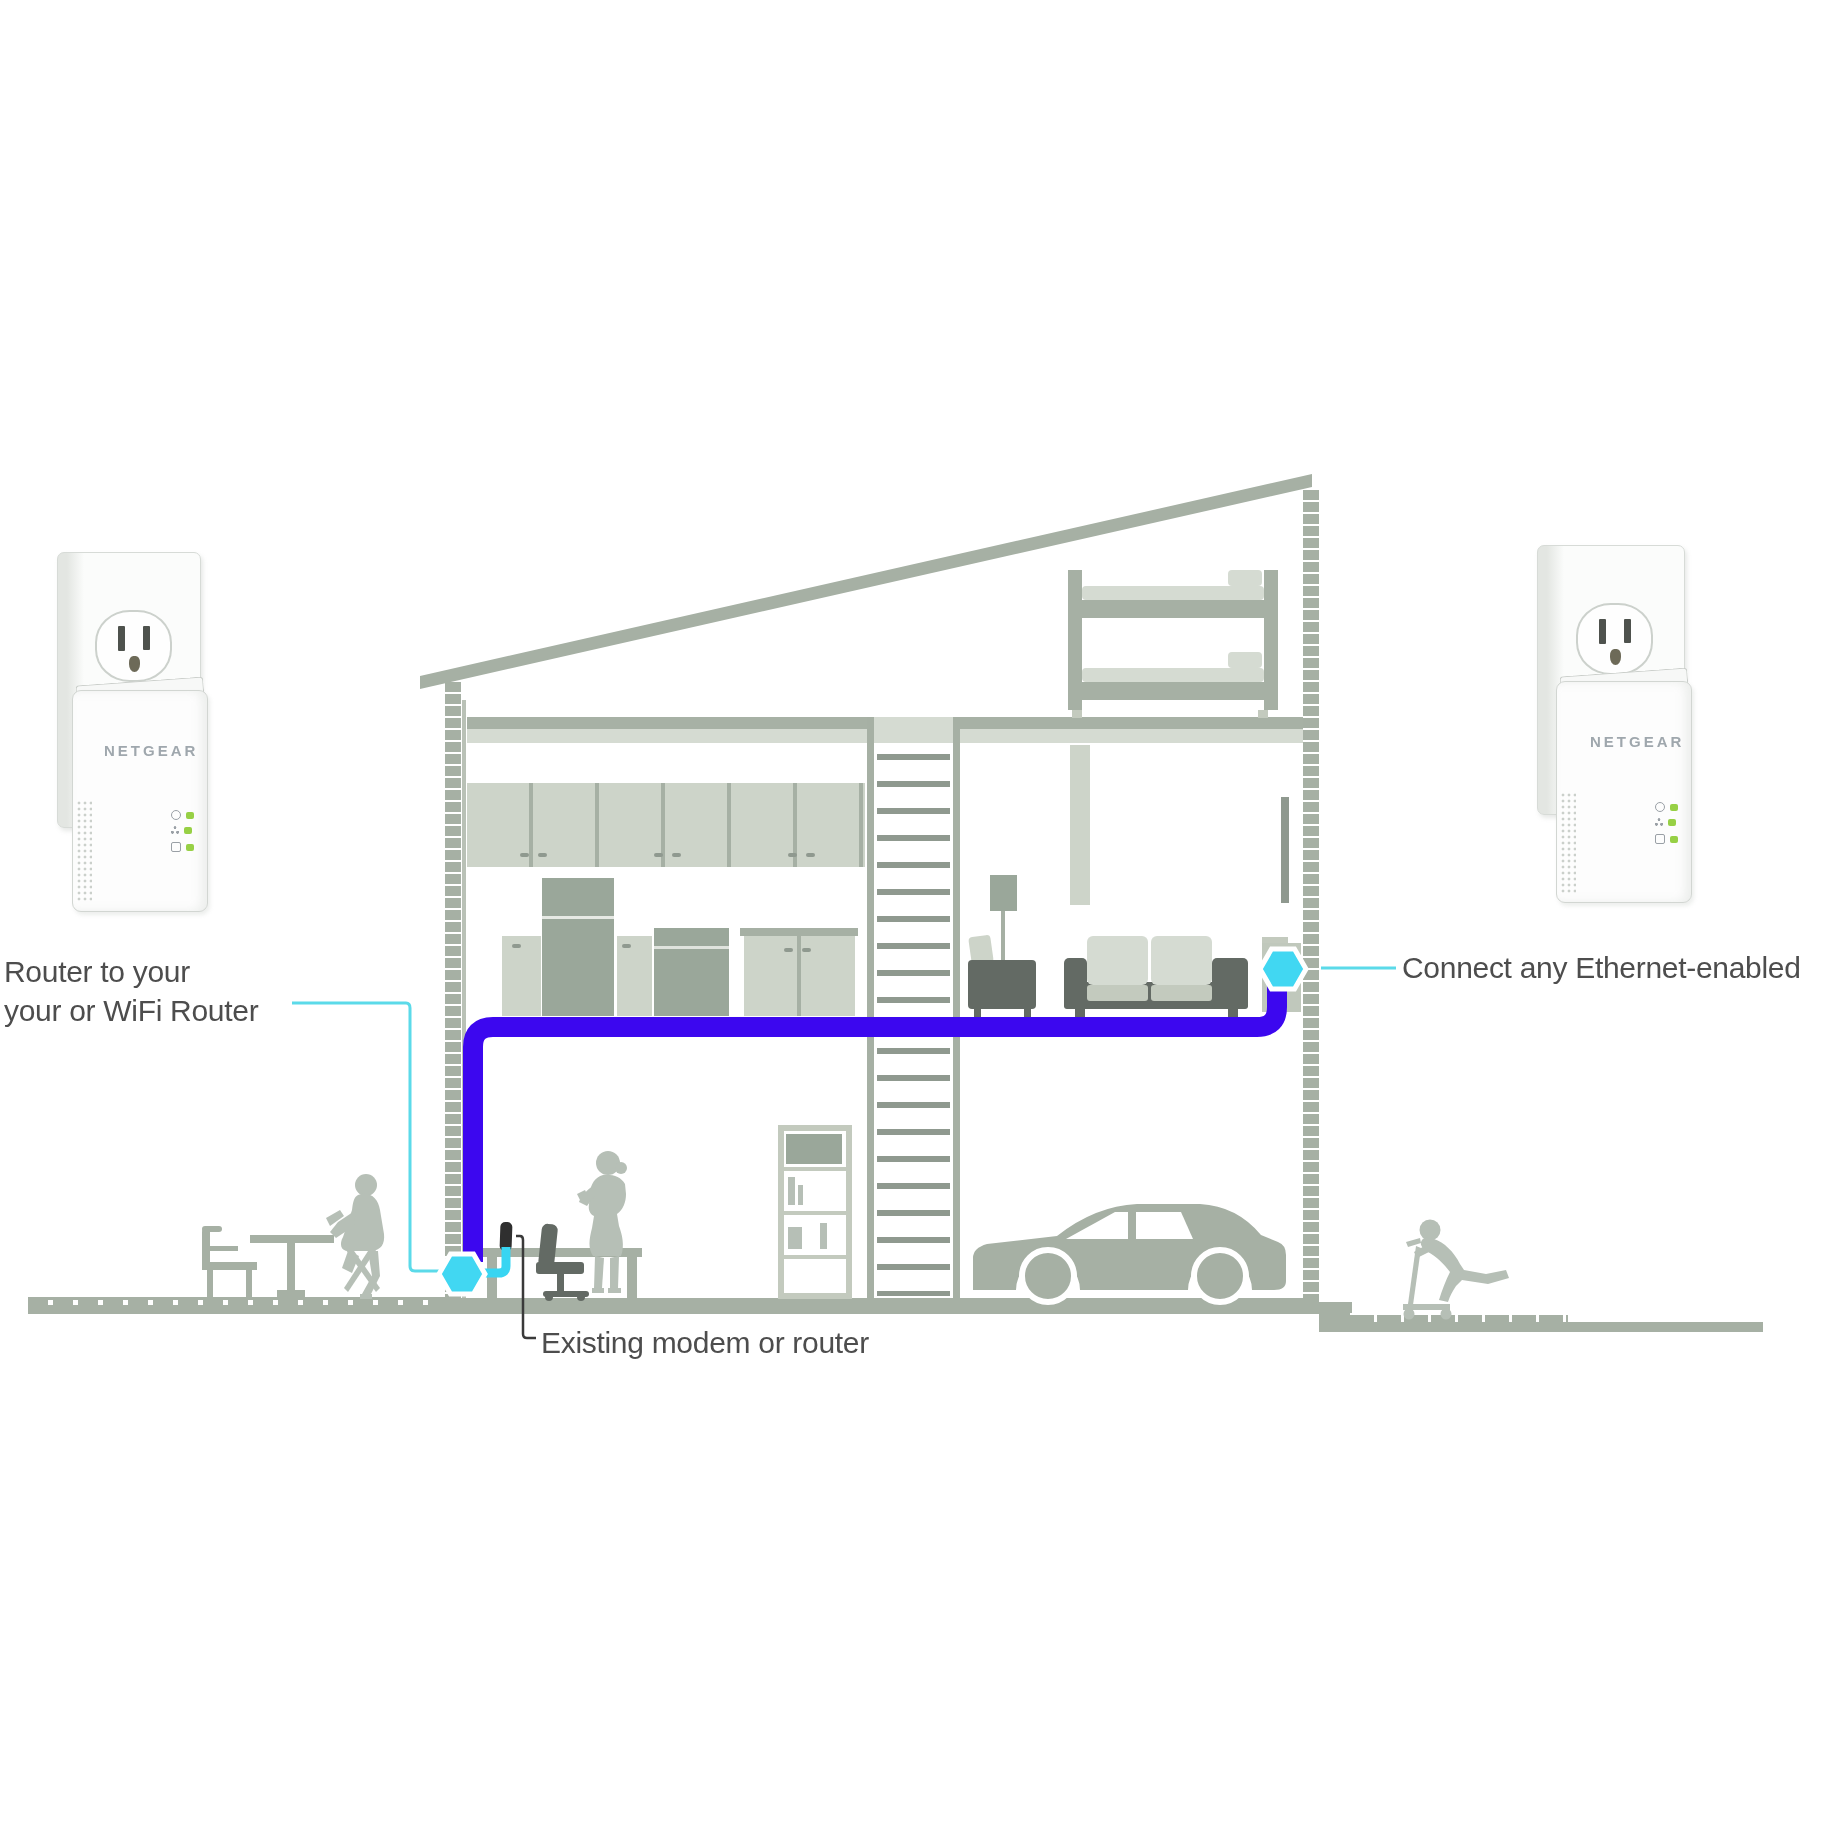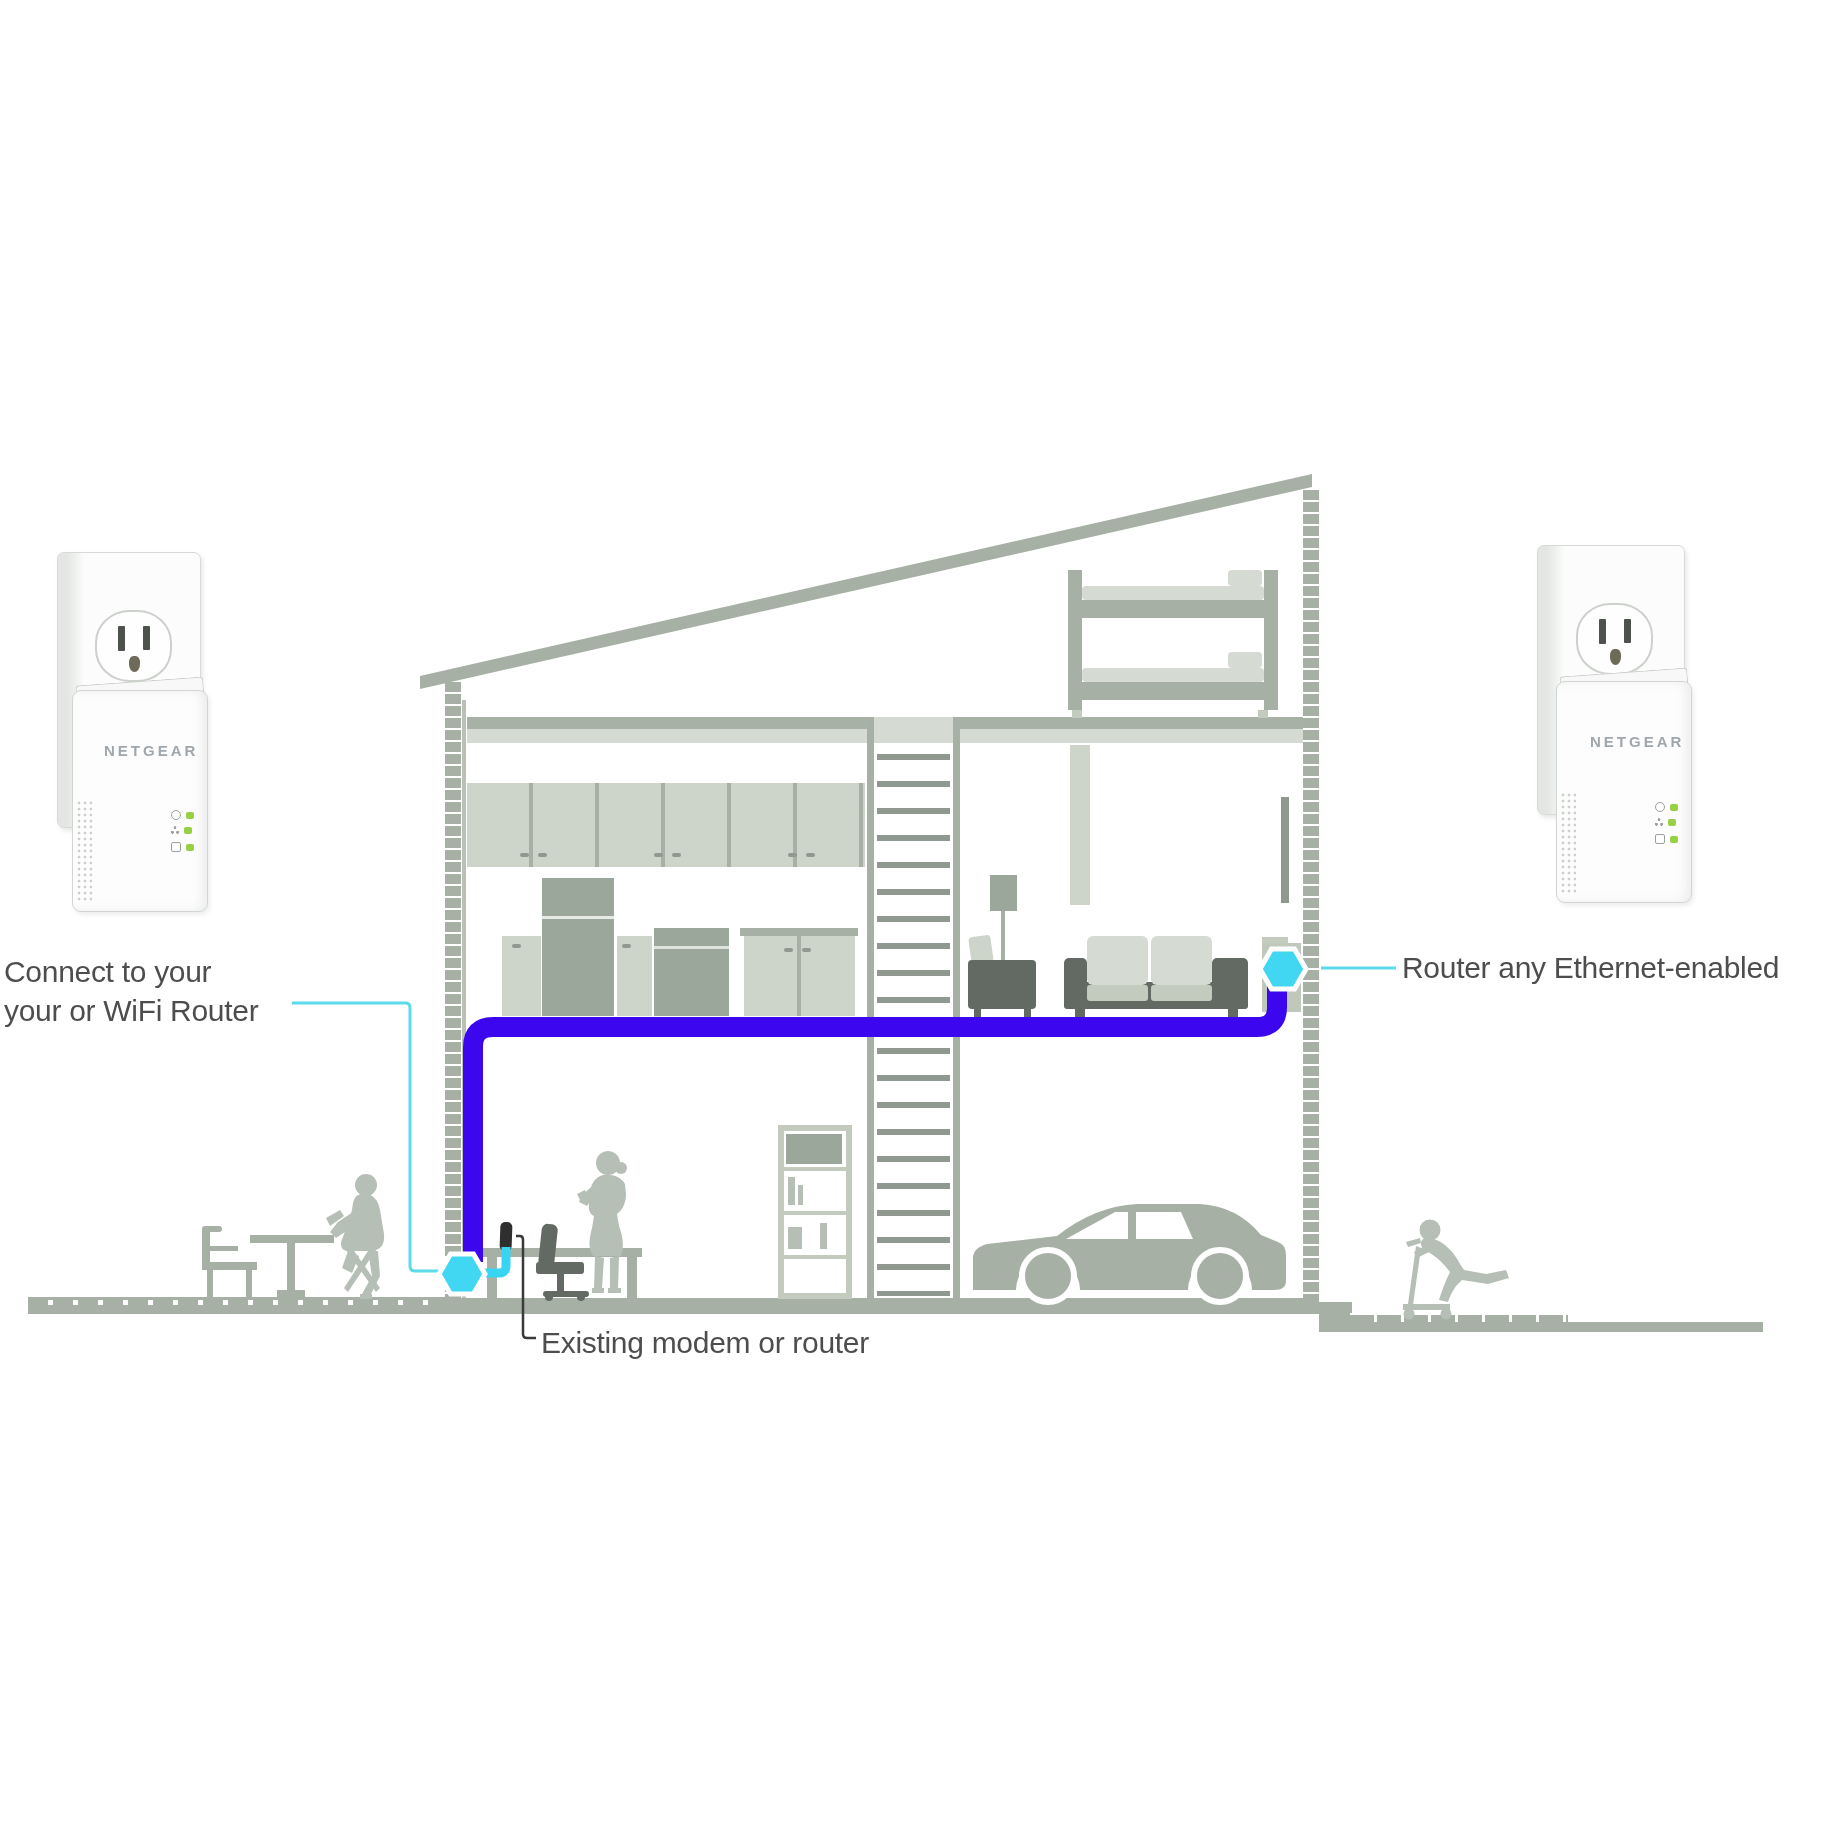--- a/index.html
+++ b/index.html
@@ -262,23 +262,23 @@
 
     <path d="M292,1003 H406 Q410,1003 410,1008 V1266 Q410,1271 415,1271 H441" fill="none" stroke="#5bdae9" stroke-width="3"></path>
     <path d="M1321,968 H1396" fill="none" stroke="#5bdae9" stroke-width="3"></path>
     <path d="M516,1236 H520 Q523,1236 523,1240 V1334 Q523,1338 527,1338 H536" fill="none" stroke="#3a3a3a" stroke-width="2.5"></path>
 
     <polygon points="439,1274 450.5,1254 473.5,1254 485,1274 473.5,1294 450.5,1294" fill="#41d7f2" stroke="#ffffff" stroke-width="5"></polygon>
     <polygon points="1260,969 1271.5,949 1294.5,949 1306,969 1294.5,989 1271.5,989" fill="#41d7f2" stroke="#ffffff" stroke-width="5"></polygon>
   </svg>
 
   <div class="label" style="left:4px;top:952px;">
-    <div>Connect to your</div>
+    <div>Router to your</div>
     <div>your or WiFi Router</div>
   </div>
   <div class="label" style="left:1402px;top:948px;">
-    <div>Router any Ethernet-enabled</div>
+    <div>Connect any Ethernet-enabled</div>
   </div>
   <div class="label" style="left:541px;top:1323px;">
     <div>Existing modem or router</div>
   </div>
 
 </div>
 
 </body></html>

